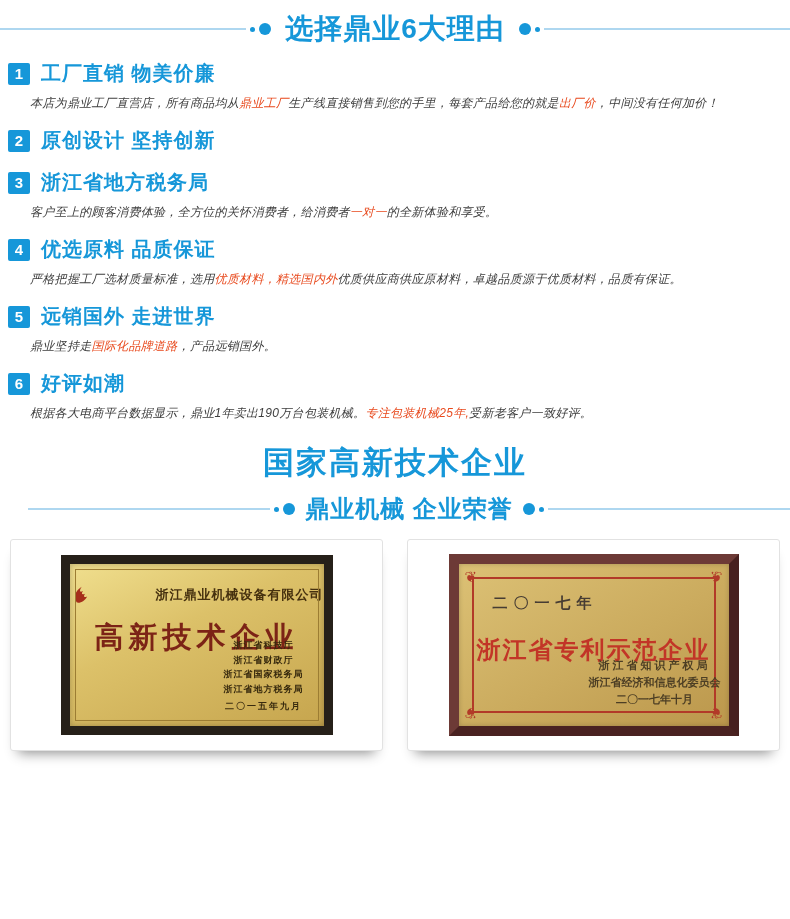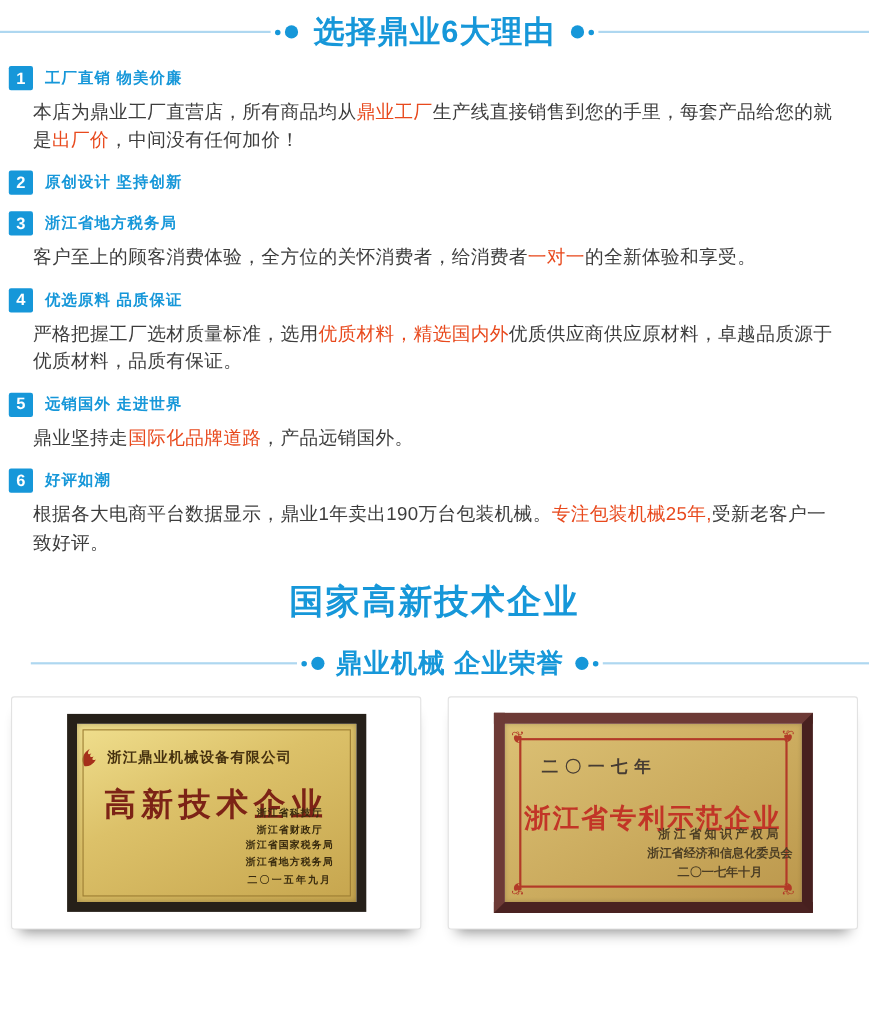--- a/index.html
+++ b/index.html
@@ -14,40 +14,40 @@
   .deco-title { font-size:28px; font-weight:bold; color:#1697d9; margin:0 14px; letter-spacing:1px; white-space:nowrap; }
   .deco-header.sub { padding-top:4px;padding-left:28px; }
   .deco-header.sub .deco-title { font-size:24px; margin:0 10px; }
 
   
   .reasons { padding:12px 8px 0 8px; }
   .reason { margin-bottom:15px; }
   .reason-head { display:flex; align-items:center; margin-bottom:7px; }
   .num-badge { width:22px; height:22px; background:#1697d9; color:#fff; font-size:15px; font-weight:bold;
                display:flex; align-items:center; justify-content:center; border-radius:2px; flex:none; }
-  .reason-title { color:#1697d9; font-size:14px; font-weight:bold; margin-left:11px; letter-spacing:1px; }
-  .reason-body { margin-left:22px; margin-right:14px; font-size:17px; color:#3d3d3d; line-height:1.5; letter-spacing:0.3px; }
+  .reason-title { color:#1697d9; font-size:20px; font-weight:bold; margin-left:11px; letter-spacing:1px; }
+  .reason-body { margin-left:22px; margin-right:14px; font-size:12px; color:#3d3d3d; line-height:1.5; letter-spacing:0.3px;font-style:italic; }
   .rd { color:#e8491d; }
 
   
-  .big-title { text-align:center; color:#1697d9; font-size:31px; font-weight:bold; margin:20px 0 15px; letter-spacing:2px; }
+  .big-title { text-align:center; color:#1697d9; font-size:31px; font-weight:bold; margin:20px 0 5px; letter-spacing:2px; }
 
   
   .certs { display:flex; justify-content:center; gap:24px; padding:14px 10px 0 10px; }
   .cert-col { width:374px; text-align:center; }
   .cert-card { background:#fff; border:1px solid #e2e2e2; border-radius:3px; height:212px;
                display:flex; align-items:center; justify-content:center;
                box-shadow:0 10px 12px -8px rgba(0,0,0,0.45); }
 
   
   .plaque1 { width:272px; height:180px; border:9px solid #262019; position:relative;
              background:linear-gradient(155deg,#f0df8e 0%,#dcc169 40%,#c6a54e 100%);
              box-shadow:inset 0 0 6px rgba(0,0,0,0.25); }
   .plaque1 .inner-line { position:absolute; inset:5px; border:1px solid #9c7d33; pointer-events:none; }
-  .p1-head { display:flex; align-items:center; justify-content:flex-start; margin-top:20px; gap:6px;
+  .p1-head { display:flex; align-items:center; justify-content:space-between; margin-top:20px; gap:6px;
              font-size:13px; font-weight:bold; color:#46310f; letter-spacing:1px; }
   .p1-main { font-size:29px; font-weight:900; color:#7c2316; letter-spacing:5px; margin-top:12px; }
   .p1-issuers { position:absolute; right:20px; bottom:12px; font-size:9px; font-weight:bold;
                 color:#382a0e; line-height:1.65; text-align:center; letter-spacing:1px; }
   .p1-date { margin-top:2px; letter-spacing:2px; }
 
   
   .plaque2 { width:290px; height:182px; position:relative;
              border:10px solid; border-color:#6d3a36 #47201f #4a2221 #6d3a36;
              background:linear-gradient(150deg,#dcc175 0%,#cbab5e 55%,#bb974c 100%);

